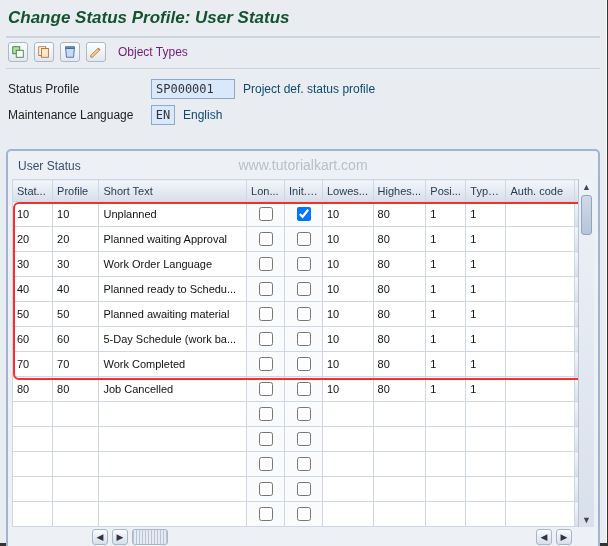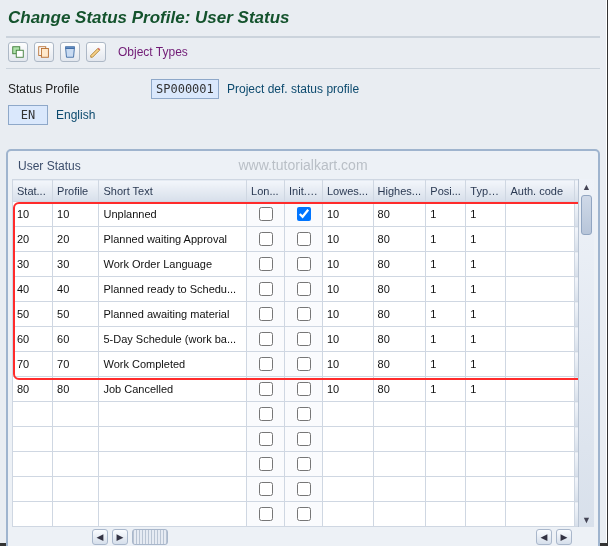--- a/index.html
+++ b/index.html
@@ -59,22 +59,22 @@
   .hdr-label { width: 135px; color: #222; }
   .inp-blue {
     background: #dae8fc;
     border: 1px solid #8ea8c9;
     padding: 2px 4px;
     font-family: monospace;
     font-size: 12px;
     min-height: 18px;
     display: inline-flex; align-items: center;
   }
-  .inp-blue.prof { width: 68px; }
-  .inp-blue.lang { width: 40px; text-align: center; justify-content: center; }
+  .inp-blue.prof { width: 84px; }
+  .inp-blue.lang { width: 24px; text-align: center; justify-content: center; }
   .hdr-desc { color: #0c4a6e; }
 
   
   .groupbox {
     margin-top: 10px;
     border: 2px solid #9fb4ce;
     border-radius: 5px;
     background: #edf1f6;
     flex: 0 0 auto;
     position: relative;
@@ -218,20 +218,21 @@
       <span class="ot-label">Object Types</span>
     </div>
 
     <div class="hdr-fields">
       <div class="hdr-line">
         <span class="hdr-label">Status Profile</span>
         <span class="inp-blue prof">SP000001</span>
         <span class="hdr-desc">Project def. status profile</span>
       </div>
       <div class="hdr-line">
+        <span class="hdr-label">Maintenance Language</span>
         <span class="inp-blue lang">EN</span>
         <span class="hdr-desc">English</span>
       </div>
     </div>
 
     <div class="groupbox">
       <div class="legend">User Status</div>
       <div class="watermark">www.tutorialkart.com</div>
 
       <div class="grid-wrap">

